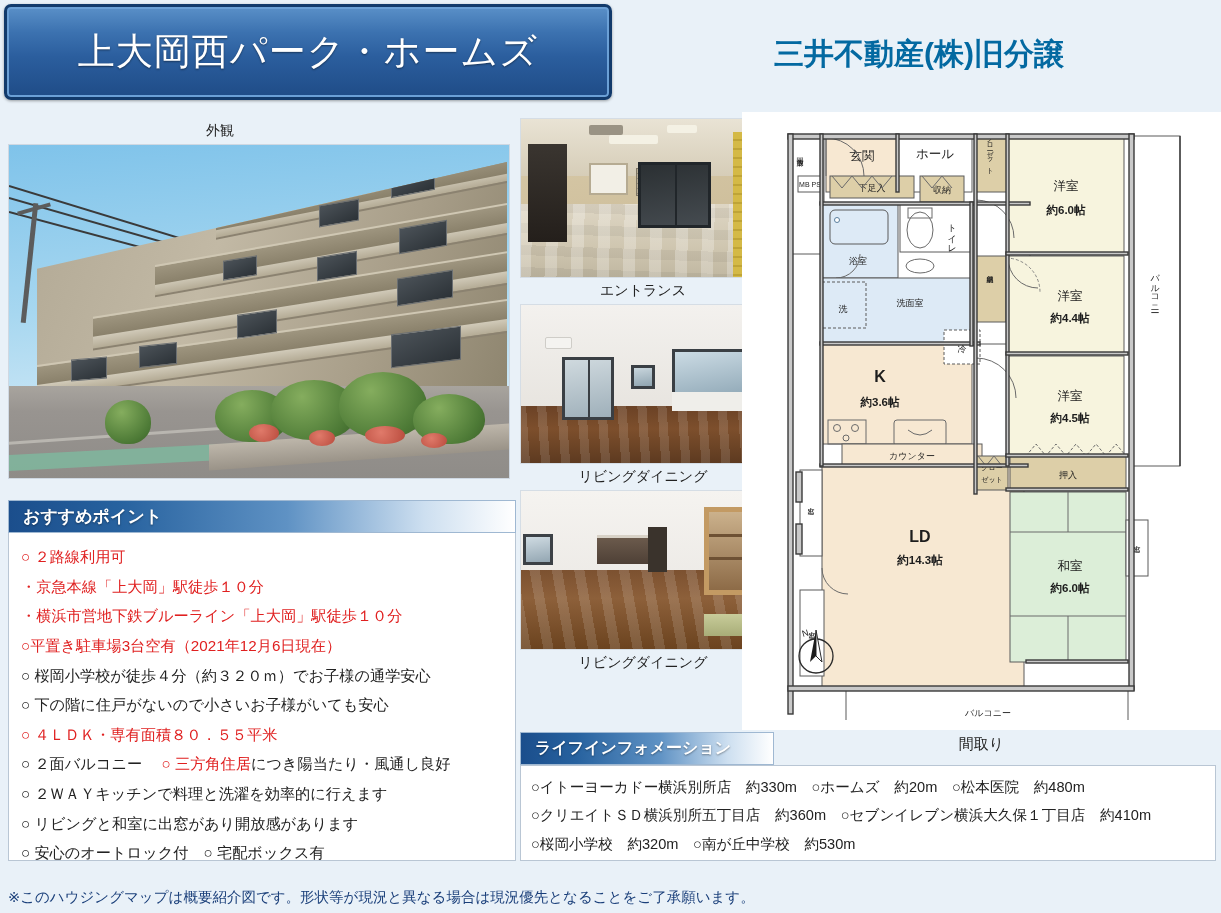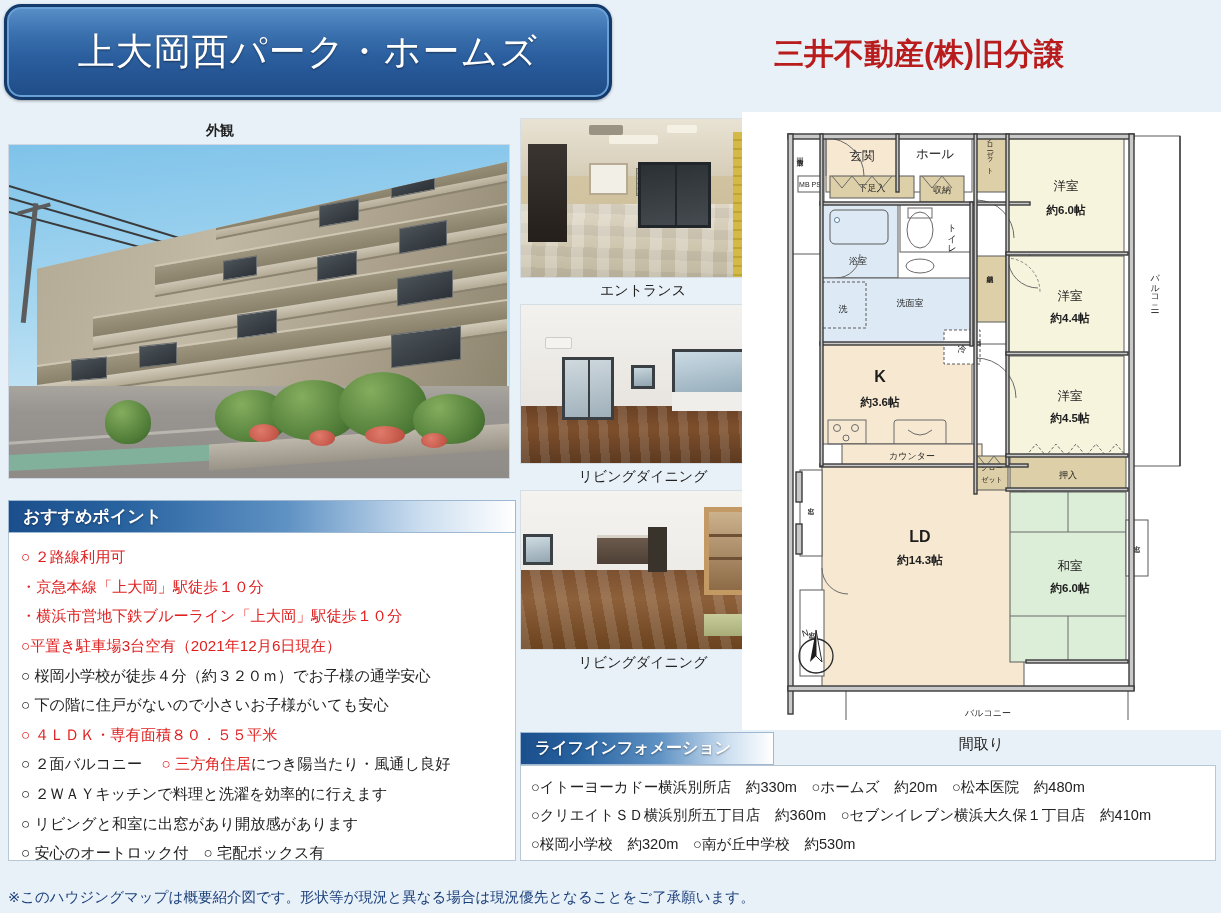--- a/index.html
+++ b/index.html
@@ -9,39 +9,39 @@
     font-family:"Liberation Sans","DejaVu Sans",sans-serif;
     position:relative; overflow:hidden;
   }
 
   
   .header { position:absolute; left:0; top:0; width:1221px; height:112px; }
   .title-banner {
     position:absolute; left:4px; top:4px; width:608px; height:96px;
     background:linear-gradient(180deg,#5a90c8 0%,#3c72b0 28%,#2b5e9e 55%,#1f4c87 100%);
     border:3px solid #123a6b;
-    border-radius:17px;
+    border-radius:7px;
     box-shadow:inset 0 0 0 2px #6ba0d6, 0 1px 3px rgba(0,0,0,.35);
     display:flex; align-items:center; justify-content:center;
   }
   .title-banner span {
     color:#fff; font-size:37px; font-weight:400; letter-spacing:1px;
     text-shadow:0 1px 2px rgba(0,0,0,.45);
   }
   .header-right {
     position:absolute; left:620px; top:8px; width:598px; height:92px;
     display:flex; flex-direction:column; align-items:center; justify-content:center;
   }
-  .header-right .l1 { color:#b91c1c; font-size:30px; font-weight:bold; line-height:1.22; }
+  .header-right .l1 { color:#0369a1; font-size:30px; font-weight:bold; line-height:1.22; }
   .header-right .l2 { color:#ef1c1c; font-size:31px; font-weight:bold; line-height:1.22; }
 
   
   .cap { text-align:center; font-size:14px; color:#222; padding:4px 0; }
 
-  .exterior-wrap { position:absolute; left:8px; top:118px; width:424px; height:362px;font-weight:bold; }
+  .exterior-wrap { position:absolute; left:8px; top:118px; width:424px; height:362px; }
   .photo {
     position:relative; overflow:hidden; background:#ccc;
     border:1px solid #cfd8e2;
   }
   .exterior { width:502px; height:335px; }
 
   
   .sky { position:absolute; inset:0; background:linear-gradient(175deg,#7fc3ea 0%,#a7d7f0 45%,#cfe8f6 78%,#e2f0f8 100%); }
   .wire { position:absolute; background:#3a3a3a; transform-origin:left center; }
   .pole { position:absolute; left:18px; top:58px; width:5px; height:120px; background:#5c5c5c; transform:rotate(6deg); }

